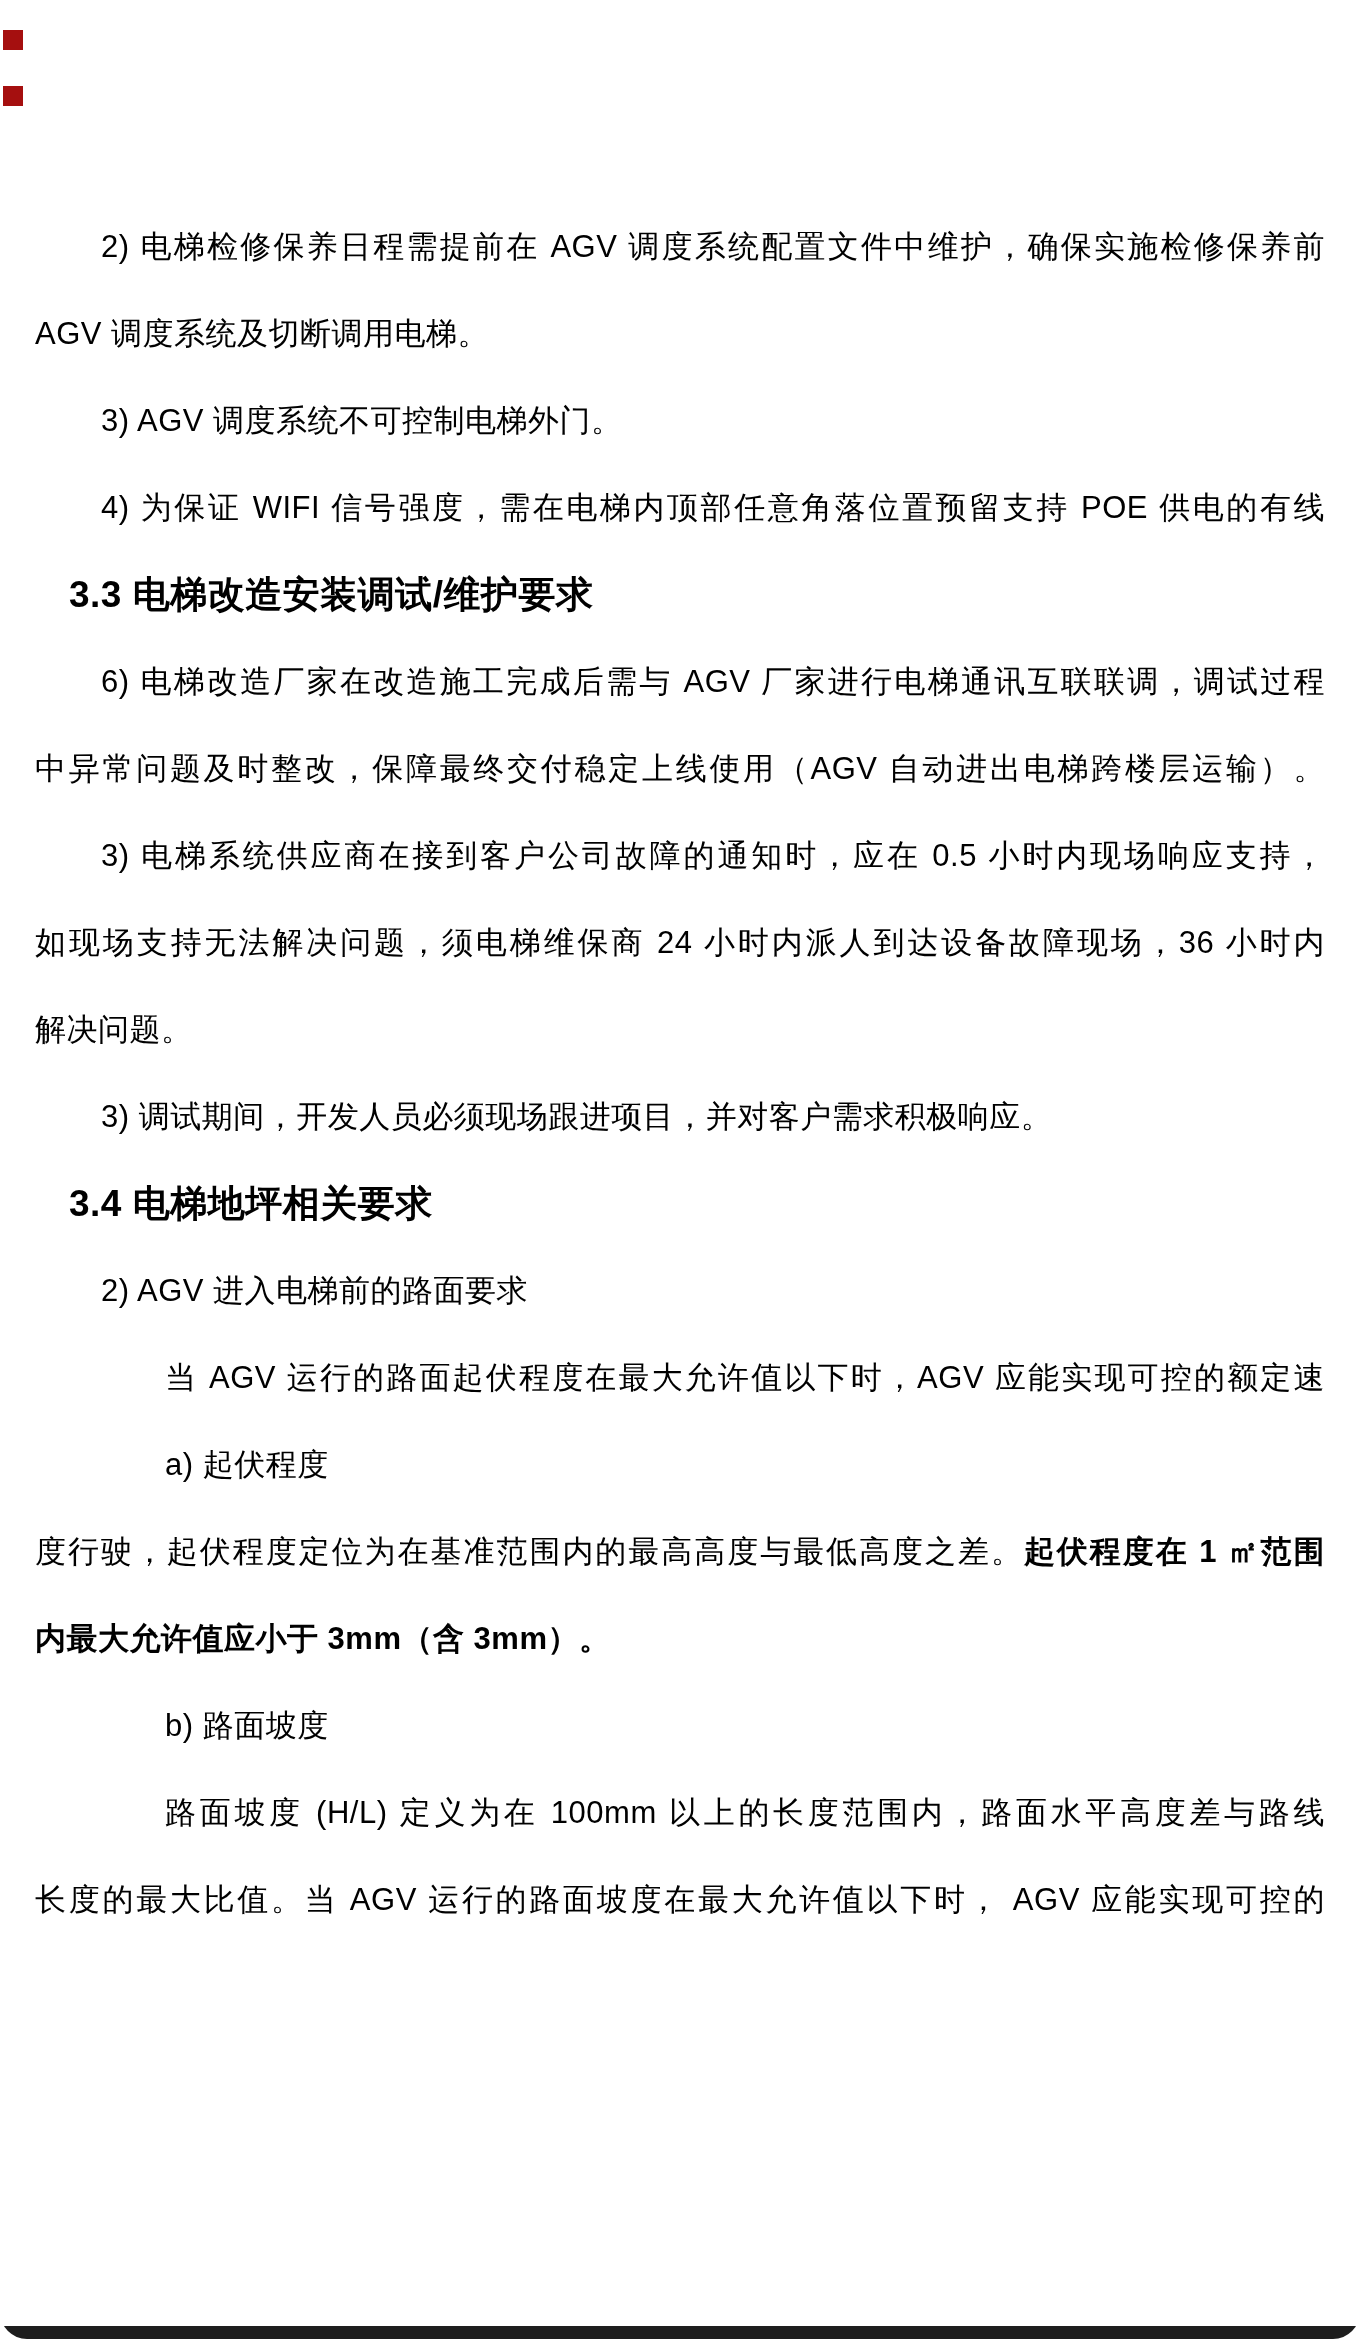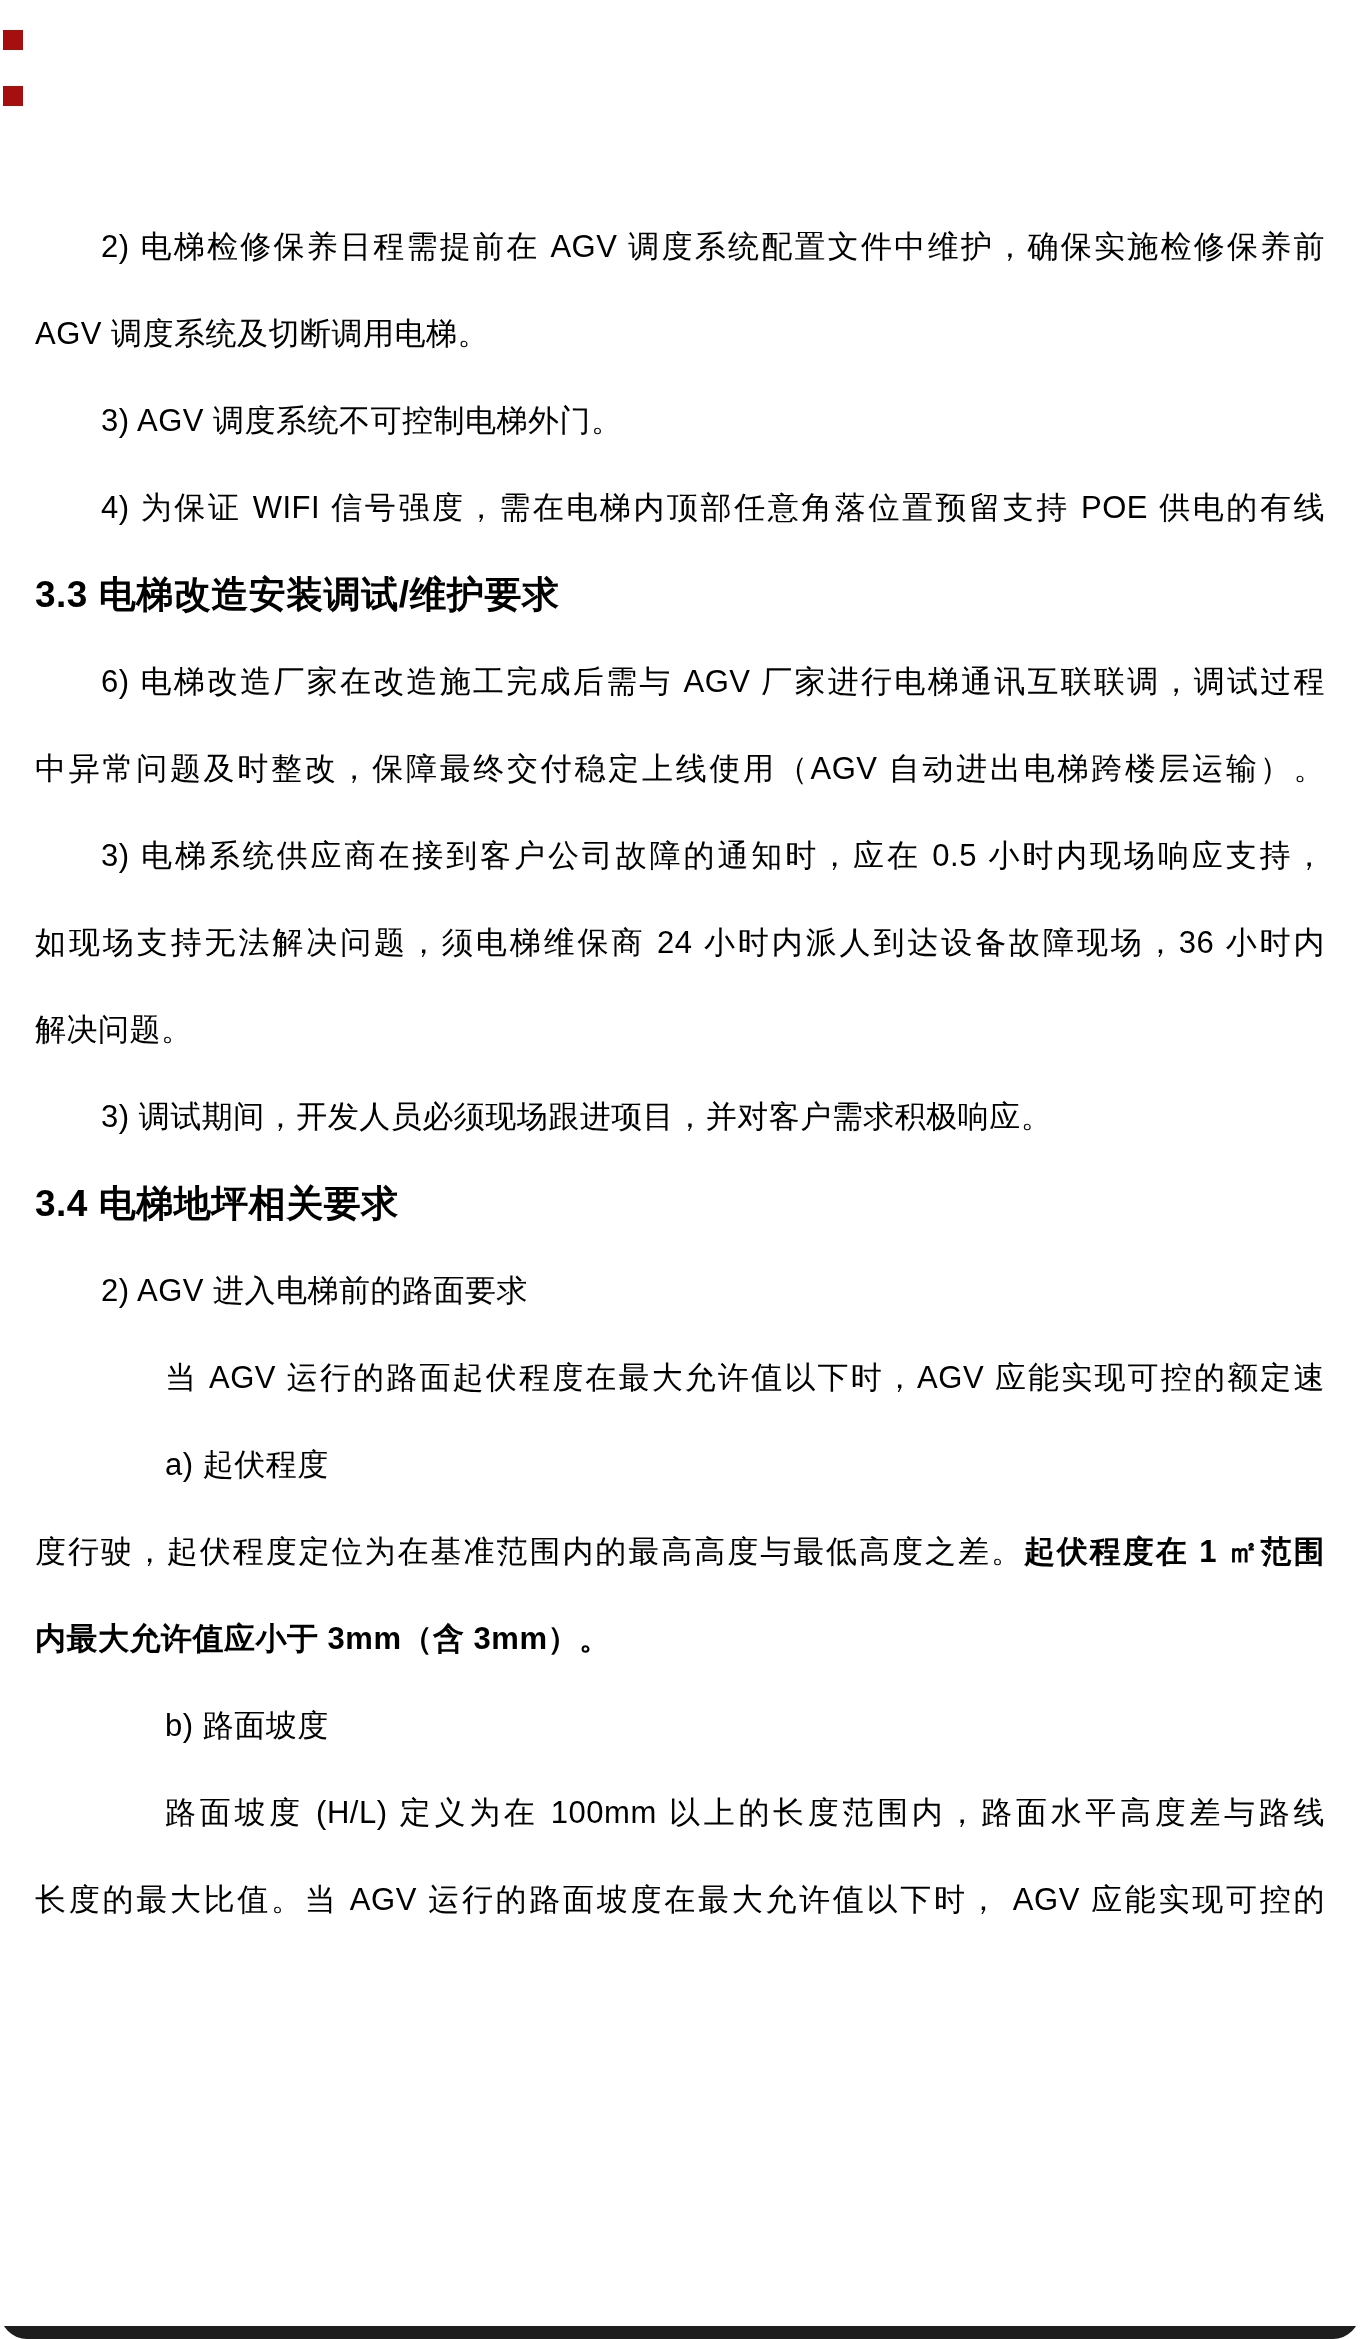--- a/index.html
+++ b/index.html
@@ -31,20 +31,21 @@
     white-space:normal;
     text-align:justify;
     text-align-last:justify;
   }
   .line.ind2{padding-left:66px;}
   .line.ind4{padding-left:130px;}
   .line.h2{
     font-size:37px;
     font-weight:700;
     letter-spacing:0.5px;
+    margin-left:34px;
   }
   .b{font-weight:700;}
   .red-marker{
     position:absolute;
     left:3px;
     width:20px;
     height:20px;
   }
   .red-marker.m1{top:30px;}
   .red-marker.m2{top:86px;}

